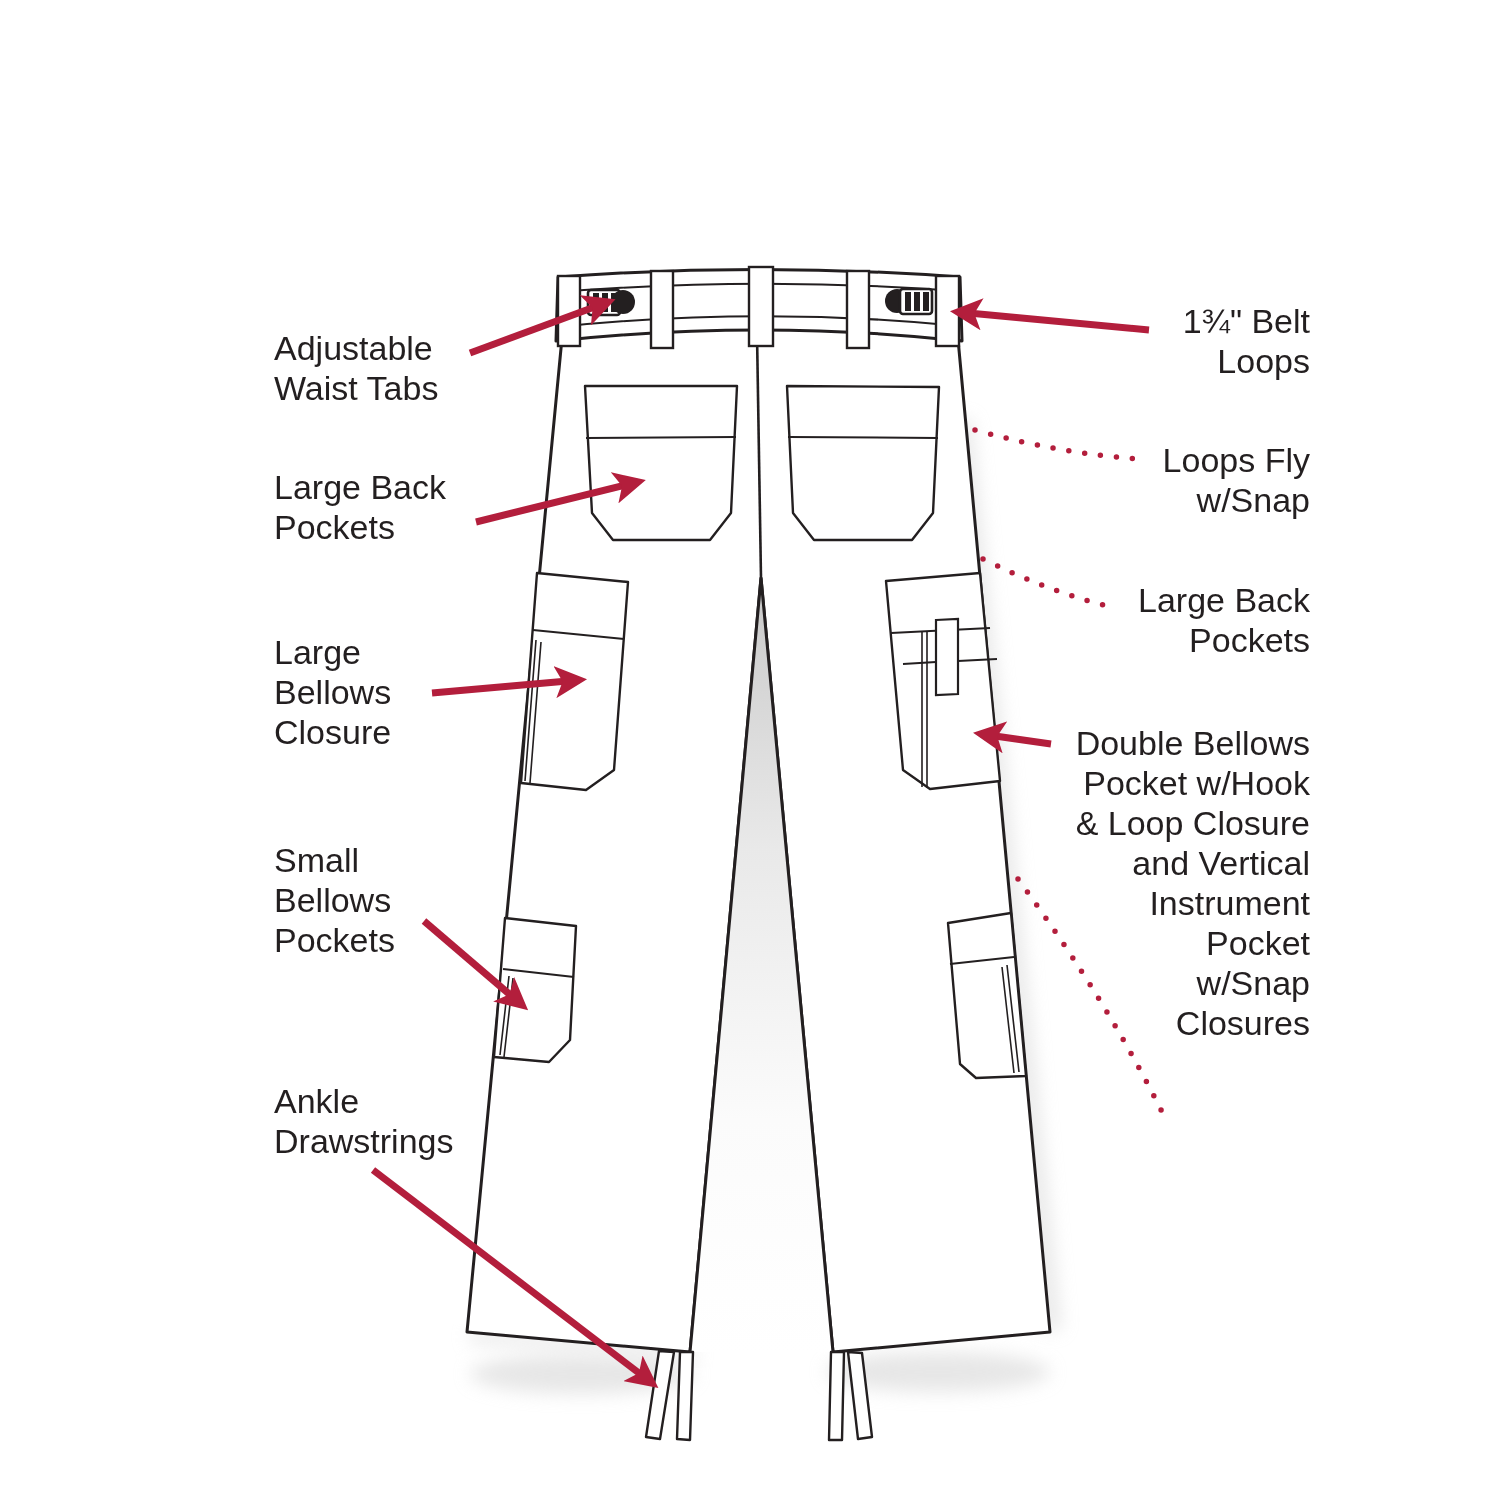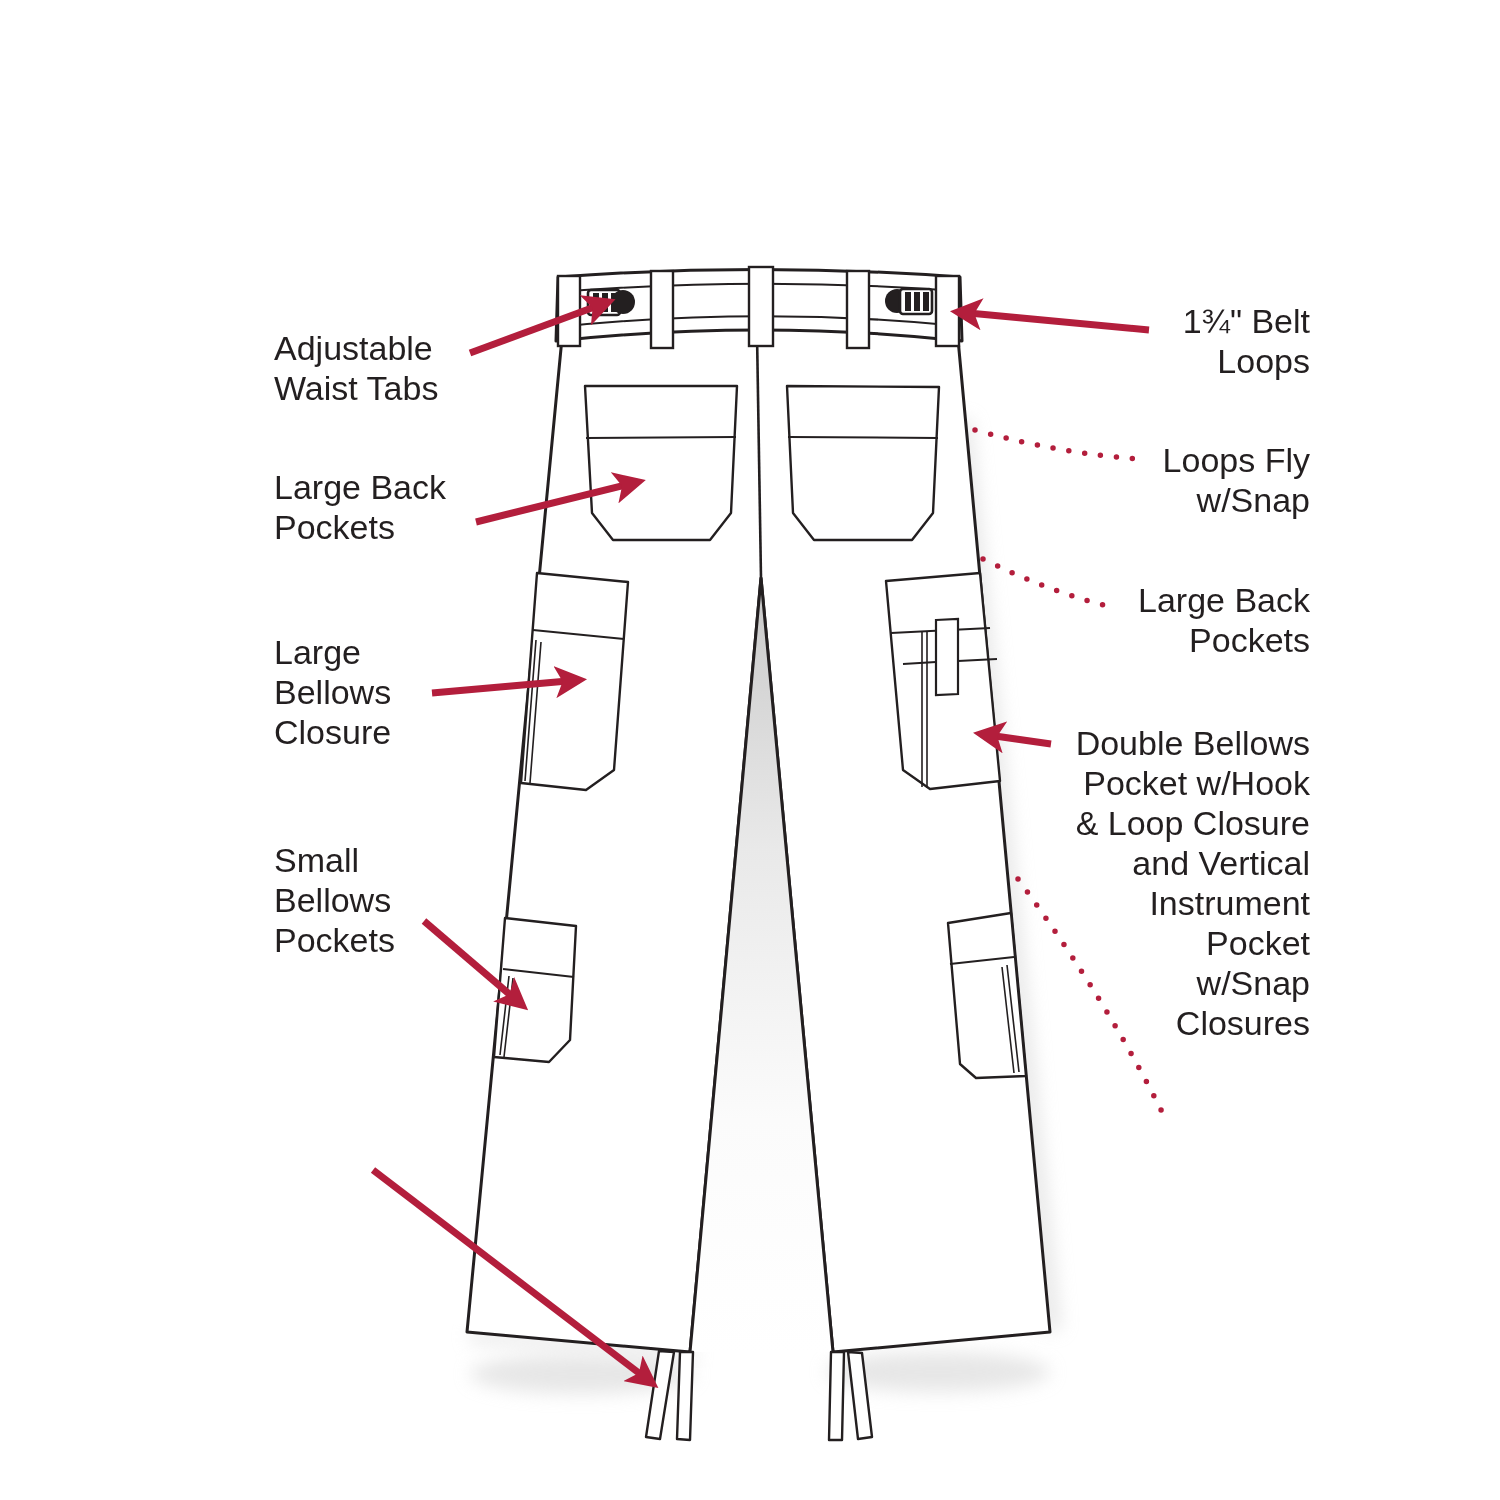--- a/index.html
+++ b/index.html
@@ -151,20 +151,22 @@
   <div class="lbl left" style="top:328px">Adjustable
 Waist Tabs</div>
   <div class="lbl left" style="top:467px">Large Back
 Pockets</div>
   <div class="lbl left" style="top:632px">Large
 Bellows
 Closure</div>
   <div class="lbl left" style="top:840px">Small
 Bellows
 Pockets</div>
+  <div class="lbl left" style="top:1081px">Ankle
+Drawstrings</div>
 
   <div class="lbl right" style="top:301px">1¾" Belt
 Loops</div>
   <div class="lbl right" style="top:440px">Loops Fly
 w/Snap</div>
   <div class="lbl right" style="top:580px">Large Back
 Pockets</div>
   <div class="lbl right" style="top:723px">Double Bellows
 Pocket w/Hook
 &amp; Loop Closure

